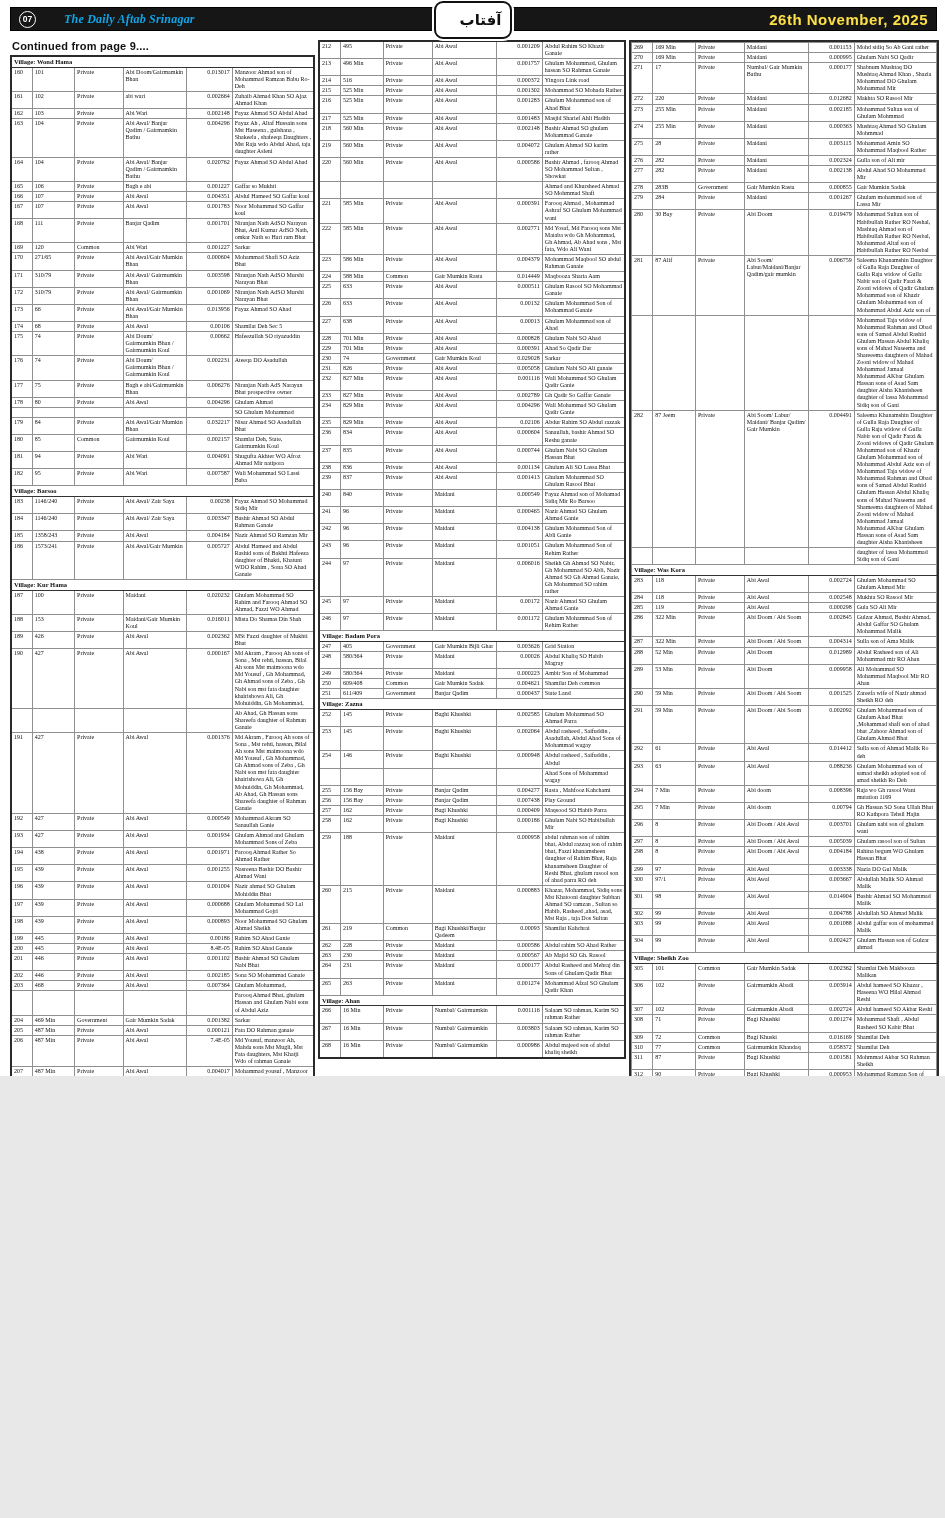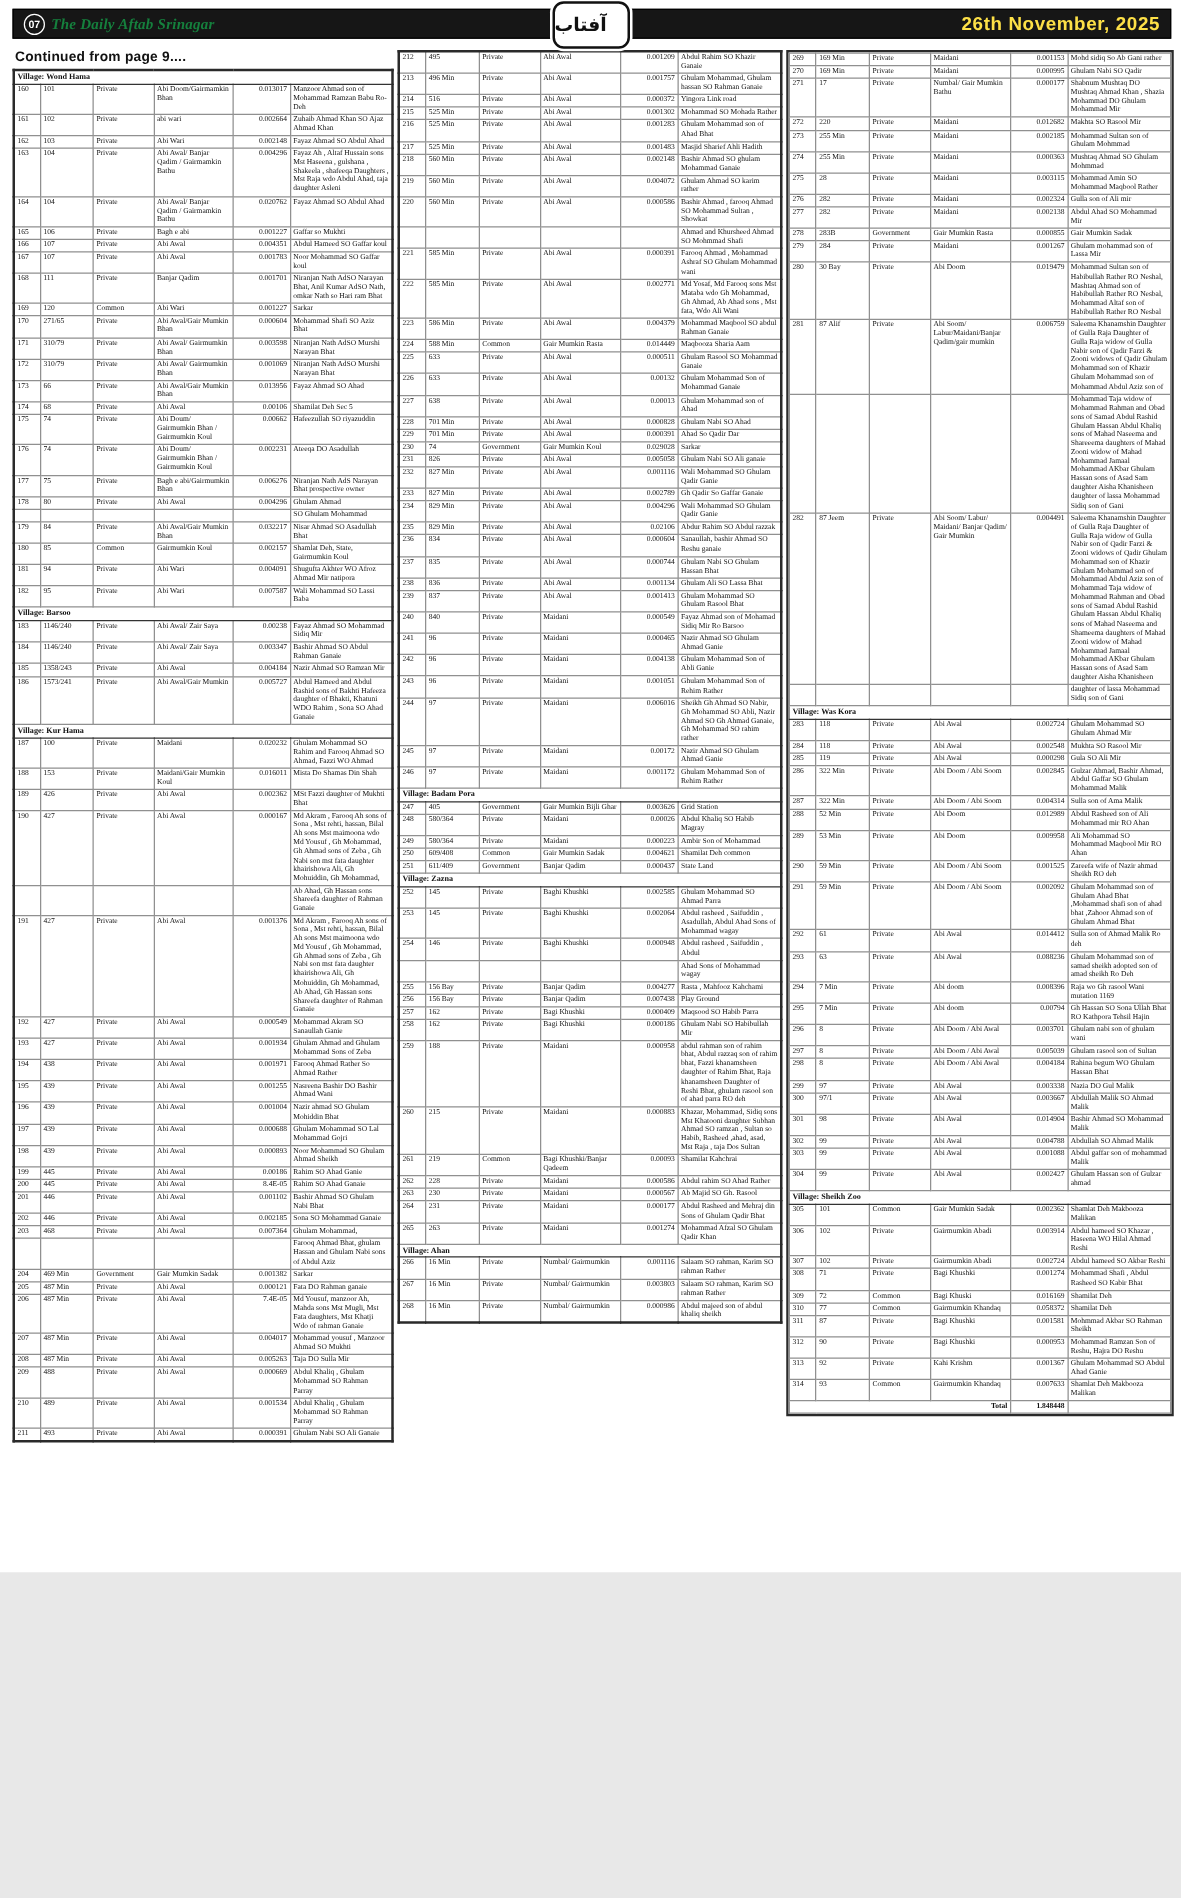--- a/index.html
+++ b/index.html
@@ -1,30 +1,30 @@
 <!DOCTYPE html>
 <html><head>
 <meta charset="utf-8">
 <style>
   html,body{margin:0;padding:0;background:#e8e8e8;}
-  .page{position:relative;width:945px;height:1258px;background:#fff;overflow:hidden;
+  .page{position:relative;width:945px;height:1076px;background:#fff;overflow:hidden;
         font-family:"Liberation Serif",serif;color:#111;}
   
   .topbar{position:absolute;left:10px;right:8px;top:7px;height:24px;background:#161616;
           border:1px solid #000;display:flex;align-items:center;justify-content:space-between;
           padding:0 8px;box-sizing:border-box;}
   .brand{display:flex;align-items:center;gap:5px;}
   .pgcircle{width:15px;height:15px;border:1.6px solid #fff;border-radius:50%;color:#fff;
             font:bold 8.5px "Liberation Sans",sans-serif;display:flex;align-items:center;justify-content:center;}
-  .pname{color:#15803d;font:bold italic 12px "Liberation Serif",serif;letter-spacing:.2px;}
+  .pname{color:#0ea5e9;font:bold italic 12px "Liberation Serif",serif;letter-spacing:.2px;margin-left:23px;}
   .edate{color:#fde047;font:bold 15px "Liberation Sans",sans-serif;letter-spacing:.5px;}
   .logo{position:absolute;left:50%;top:1px;transform:translateX(-50%);width:58px;height:34px;
         background:#fff;border:2px solid #111;border-radius:9px;box-shadow:0 0 0 2px #fff;
-        display:flex;align-items:center;justify-content:flex-start;z-index:5;
-        font:bold 15px "DejaVu Sans",sans-serif;}
+        display:flex;align-items:center;justify-content:center;z-index:5;
+        font:bold 15px "DejaVu Sans",sans-serif;padding-left:16px;}
   
   .content{position:absolute;top:40px;left:10px;right:8px;display:flex;gap:3px;align-items:flex-start;}
   .col{flex:0 0 auto;}
   .col.c1{width:305px;}
   .col.c2{width:308px;}
   .col.c3{width:310px;}
   .note{font:bold 11px "Liberation Sans",sans-serif;margin:0 0 3px 2px;letter-spacing:.2px;}
   table.rec{border-collapse:collapse;width:100%;border:2px solid #2a2a2a;background:#fff;}
   .box3{border:2px solid #2a2a2a;}
   .box3 table.rec{border:none;}

